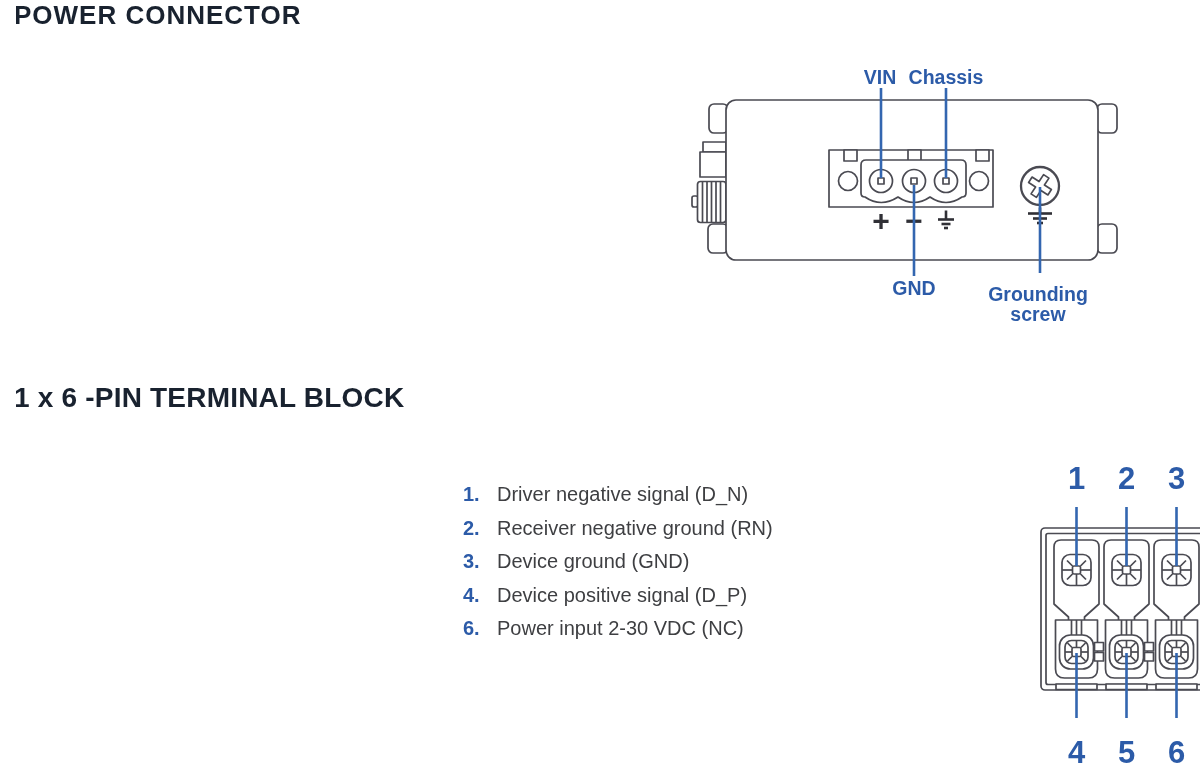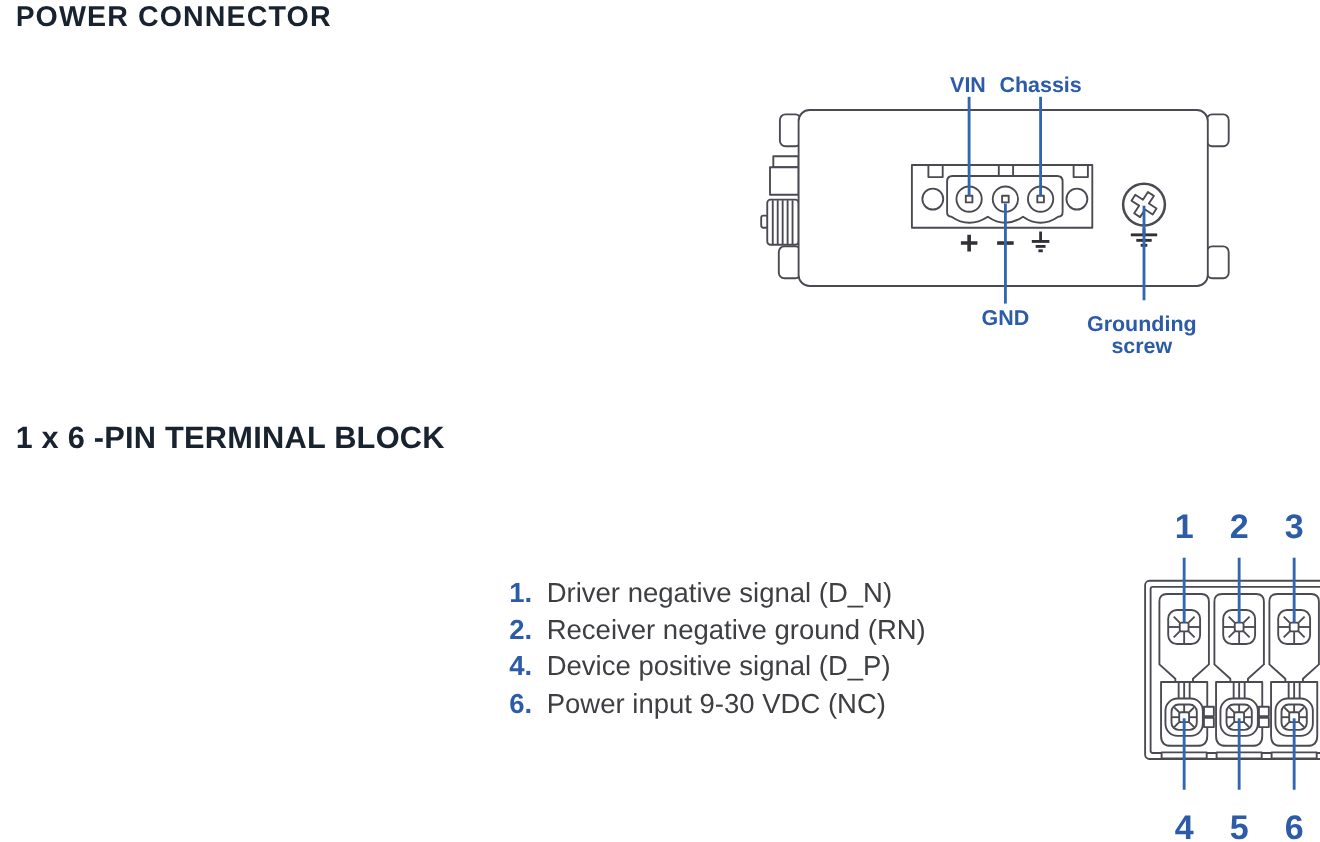--- a/index.html
+++ b/index.html
@@ -1,21 +1,21 @@
 <!DOCTYPE html>
 <html><head>
 <meta charset="utf-8">
 <style>
   html,body{margin:0;padding:0;background:#ffffff;}
   #screen{position:relative;width:1200px;height:765px;overflow:hidden;background:#ffffff;
           font-family:"Liberation Sans",sans-serif;margin-left:16px;}
   .title{position:absolute;font-weight:700;color:#19222f;white-space:nowrap;}
   #title-power{left:-2px;top:0px;font-size:26px;letter-spacing:1px;}
   #title-block{left:-2px;top:382px;font-size:28px;letter-spacing:0.2px;}
-  #pin-list{position:absolute;left:447px;top:523px;font-size:25px;line-height:33.6px;
+  #pin-list{position:absolute;left:447px;top:478px;font-size:20px;line-height:33.6px;
             color:#3e3f42;white-space:nowrap;}
   .pin-num{display:inline-block;min-width:26px;color:#2c5ba8;font-weight:700;margin-right:8px;}
   .pin-desc{color:#3e3f42;}
   svg{position:absolute;overflow:visible;}
   #svg-power{left:660px;top:58px;}
   #svg-block{left:1010px;top:455px;}
   .ol{stroke:#4a4a52;stroke-width:1.7;fill:none;stroke-linejoin:round;}
   .olw{fill:#ffffff;}
   .thick{stroke-width:2.3;}
   .sym{stroke:#303036;stroke-width:2.6;fill:none;}
@@ -101,23 +101,25 @@
   </svg>
 
   <div id="title-block" class="title">1 x 6 -PIN TERMINAL BLOCK</div>
 
   <div id="pin-list">
     <div class="pin-row">
       <span class="pin-num">1.</span><span class="pin-desc">Driver negative signal (D_N)</span></div>
     <div class="pin-row">
       <span class="pin-num">2.</span><span class="pin-desc">Receiver negative ground (RN)</span></div>
     <div class="pin-row">
+      <span class="pin-num">3.</span><span class="pin-desc">Device ground (GND)</span></div>
+    <div class="pin-row">
       <span class="pin-num">4.</span><span class="pin-desc">Device positive signal (D_P)</span></div>
     <div class="pin-row">
-      <span class="pin-num">6.</span><span class="pin-desc">Power input 9-30 VDC (NC)</span></div>
+      <span class="pin-num">6.</span><span class="pin-desc">Power input 2-30 VDC (NC)</span></div>
   </div>
 
   <svg id="svg-block" width="190" height="310" viewBox="0 0 190 310">
     <defs>
       <g id="tb-screw-top">
         <rect class="ol olw" x="-14.5" y="-15.5" width="29" height="31" rx="8"></rect>
         <line class="ol" x1="-14.5" y1="0" x2="-4" y2="0"></line>
         <line class="ol" x1="4" y1="0" x2="14.5" y2="0"></line>
         <line class="ol" x1="0" y1="-15.5" x2="0" y2="-4"></line>
         <line class="ol" x1="0" y1="4" x2="0" y2="15.5"></line>

